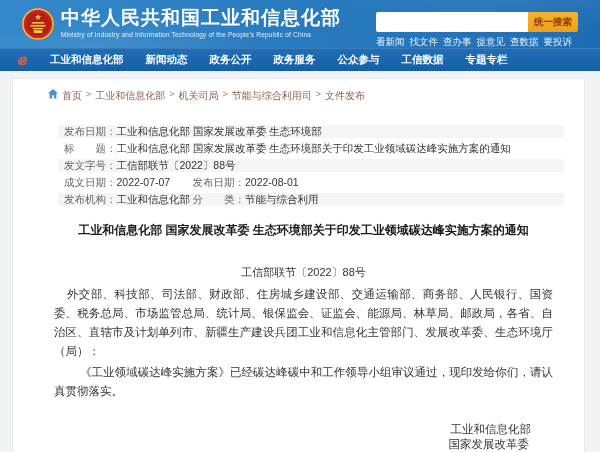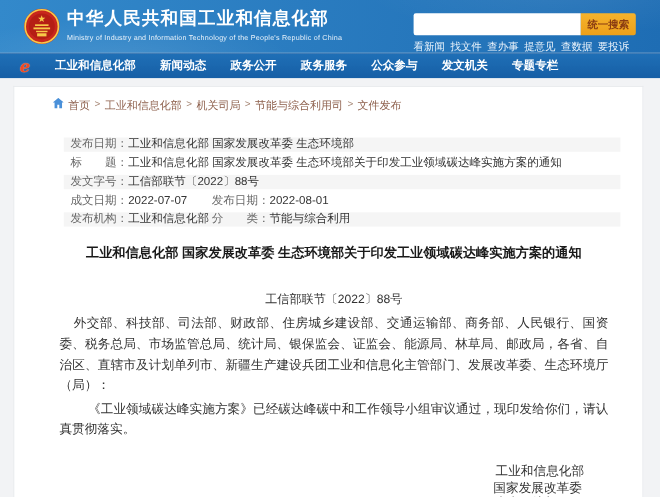--- a/index.html
+++ b/index.html
@@ -11,21 +11,21 @@
   .topbar{ position:absolute; left:0; top:0; width:600px; height:48px;
     background:linear-gradient(100deg,#3389cb 0%,#2a7cc0 45%,#1e6db4 100%); }
   .topbar::after{ content:""; position:absolute; inset:0;
     background:
       radial-gradient(ellipse 260px 60px at 18% 110%, rgba(255,255,255,.10), transparent 60%),
       radial-gradient(ellipse 300px 70px at 85% -20%, rgba(255,255,255,.08), transparent 60%);
     pointer-events:none; }
   .brand{ position:absolute; left:21px; top:7px; display:flex; align-items:flex-start; z-index:2; }
   .emblem{ width:34px; height:34px; flex:none; }
   .brand-text{ margin-left:6px; color:#fff; }
-  .site-title{ font-size:16px; font-weight:bold; letter-spacing:1px; line-height:22px; }
+  .site-title{ font-size:19px; font-weight:bold; letter-spacing:1px; line-height:22px; }
   .site-subtitle{ font-size:6.5px; margin-top:2px; color:#e8f2fb; letter-spacing:.2px; }
   .search-row{ position:absolute; left:376px; top:12px; display:flex; z-index:2; }
   .search-input{ width:152px; height:20px; border:none; outline:none; border-radius:2px 0 0 2px;
     background:#fff; font-size:10px; padding:0 6px; }
   .search-btn{ width:50px; height:20px; border:none; border-radius:0 2px 2px 0; cursor:pointer;
     background:linear-gradient(180deg,#f5b32d,#eda019); color:#8a3c12; font-size:9.5px; font-weight:bold;
     font-family:"Liberation Sans",sans-serif;text-align:center; }
   .quicklinks{ position:absolute; left:376px; top:36px; display:flex; gap:5px; z-index:2; }
   .quicklinks a{ color:#eaf3fb; font-size:9.5px; text-decoration:none; white-space:nowrap; }
 
@@ -107,21 +107,21 @@
     </nav>
   </header>
 
   <nav class="mainnav">
     <span class="e-logo">e</span>
     <a href="#">工业和信息化部</a>
     <a href="#">新闻动态</a>
     <a href="#">政务公开</a>
     <a href="#">政务服务</a>
     <a href="#">公众参与</a>
-    <a href="#">发文机关</a>
+    <a href="#">工信数据</a>
     <a href="#">专题专栏</a>
   </nav>
 
   <main class="card">
 
     <div class="breadcrumb">
       <svg class="home-ico" viewBox="0 0 10 10">
         <path d="M5 0 L10 4.2 H8.4 V9.5 H5.9 V6.2 H4.1 V9.5 H1.6 V4.2 H0 Z" fill="#4a90d9"></path>
       </svg>
       <a href="#">首页</a>

